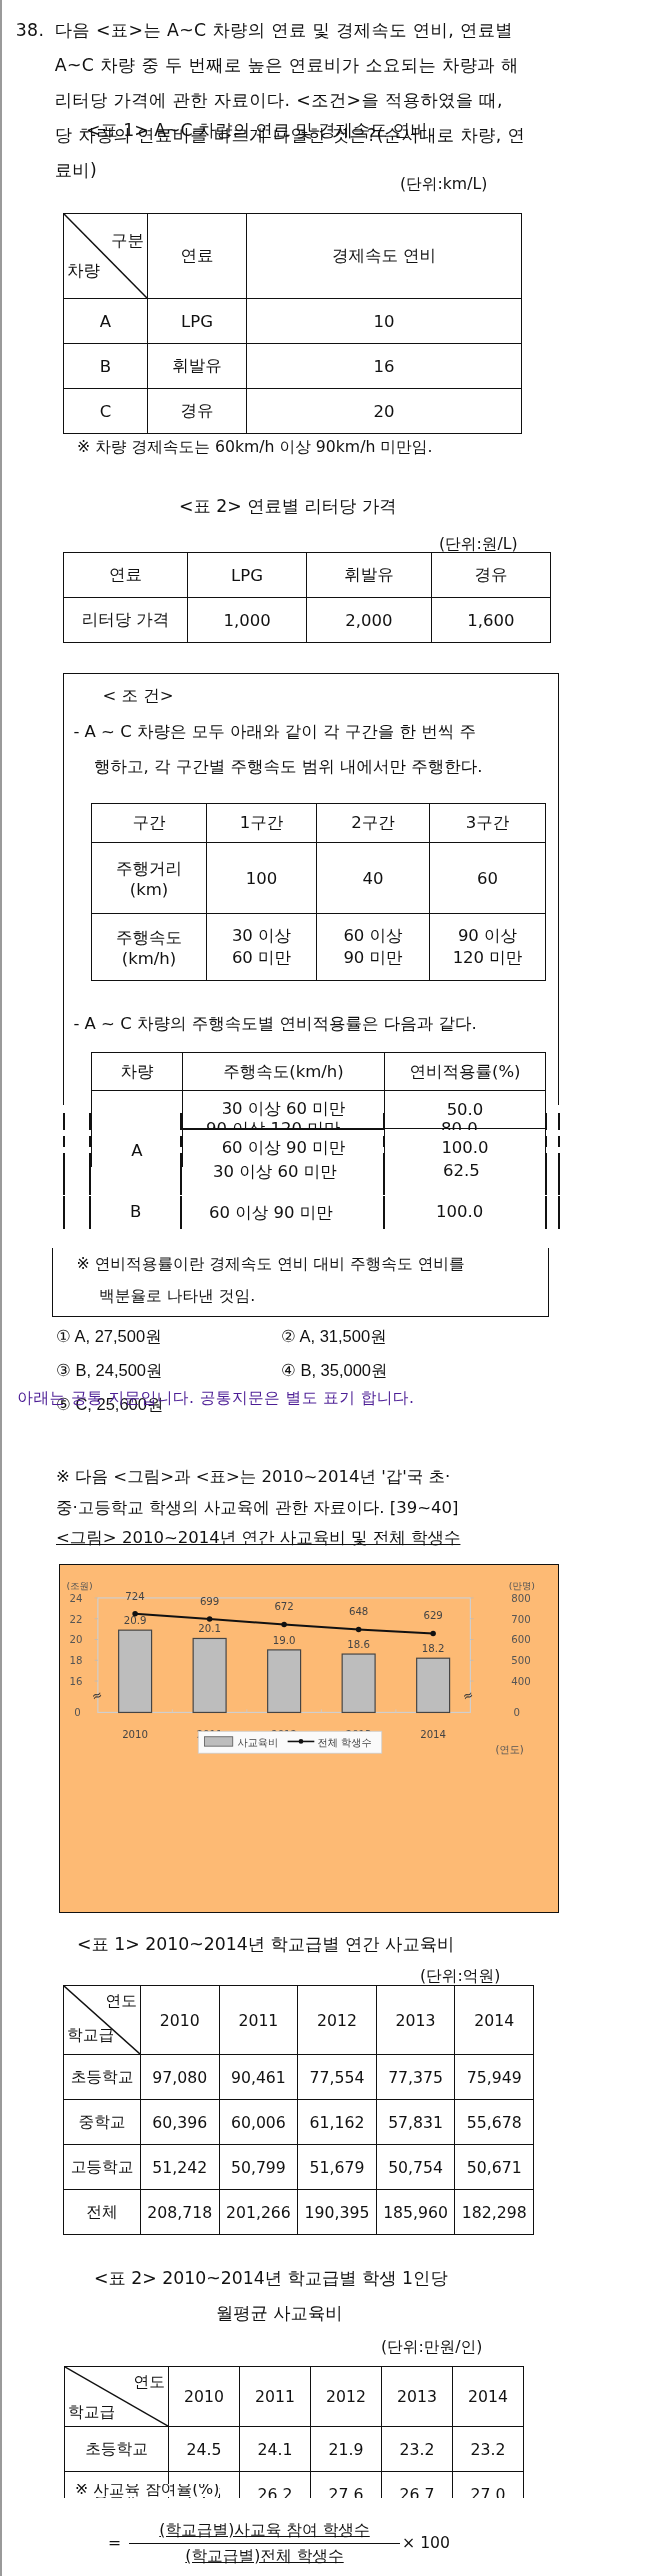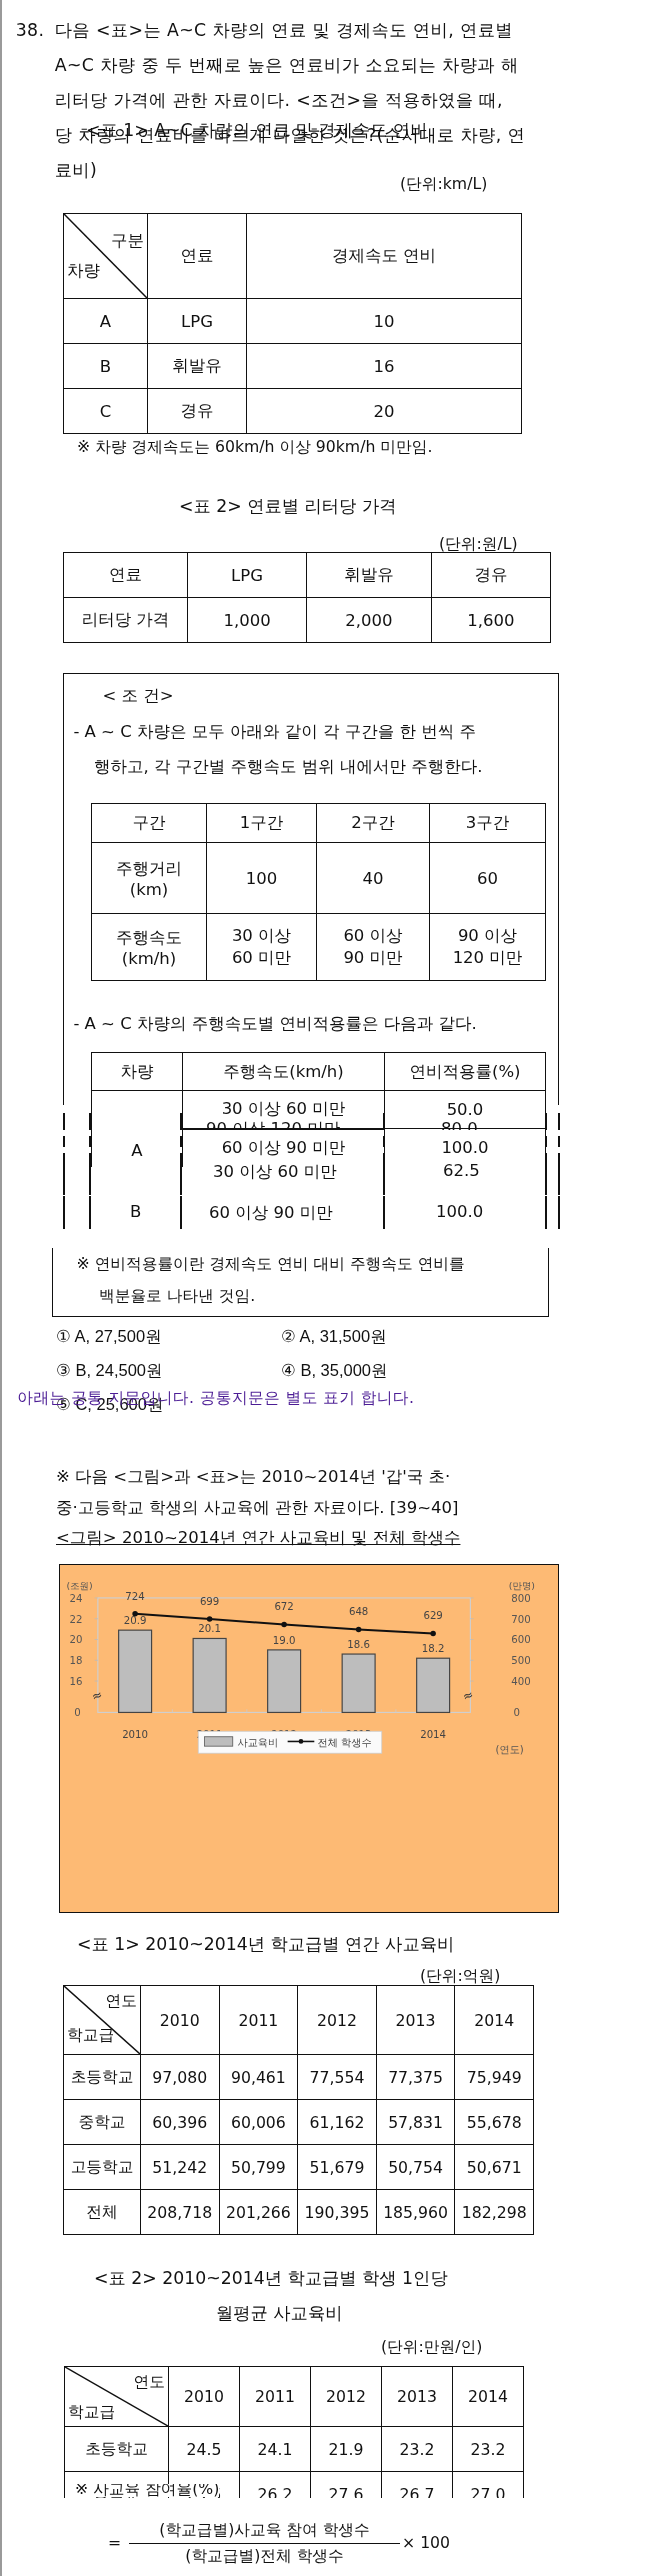--- a/index.html
+++ b/index.html
@@ -37,21 +37,21 @@
 
   .choice { position: absolute; font-size: 16.5px; white-space: nowrap; font-family: "Liberation Sans", sans-serif; }
   .notice { position: absolute; left: 17.3px; top: 1388px; font-size: 15.7px; color: #4c1d95; white-space: nowrap; letter-spacing: 0.4px; }
 
   .intro { position: absolute; left: 56px; font-size: 16.5px; white-space: nowrap; }
 
   .chart-box { position: absolute; left: 59px; top: 1564px; width: 500px; height: 349px; border: 1.6px solid #111; background: #fdba74; }
   .chart-box svg { position: absolute; left: 0; top: 0; }
 
   .formula { position: absolute; font-size: 15.7px; white-space: nowrap; text-align: right; }
-  .frac { position: absolute; left: 129px; top: 2520px; width: 271px; text-align: center; font-size: 15.7px; }
+  .frac { position: absolute; left: 129px; top: 2520px; width: 271px; text-align: center; font-size: 15.7px; text-decoration: underline; }
   .frac .num { display: block; padding-bottom: 1.6px; }
   .frac .bar { display: block; height: 1.6px; background: #111; }
   .frac .den { display: block; padding-top: 1.6px; }
 </style>
 </head>
 <body>
 
 <div class="left-rule"></div>
 
 <div class="q-block">

